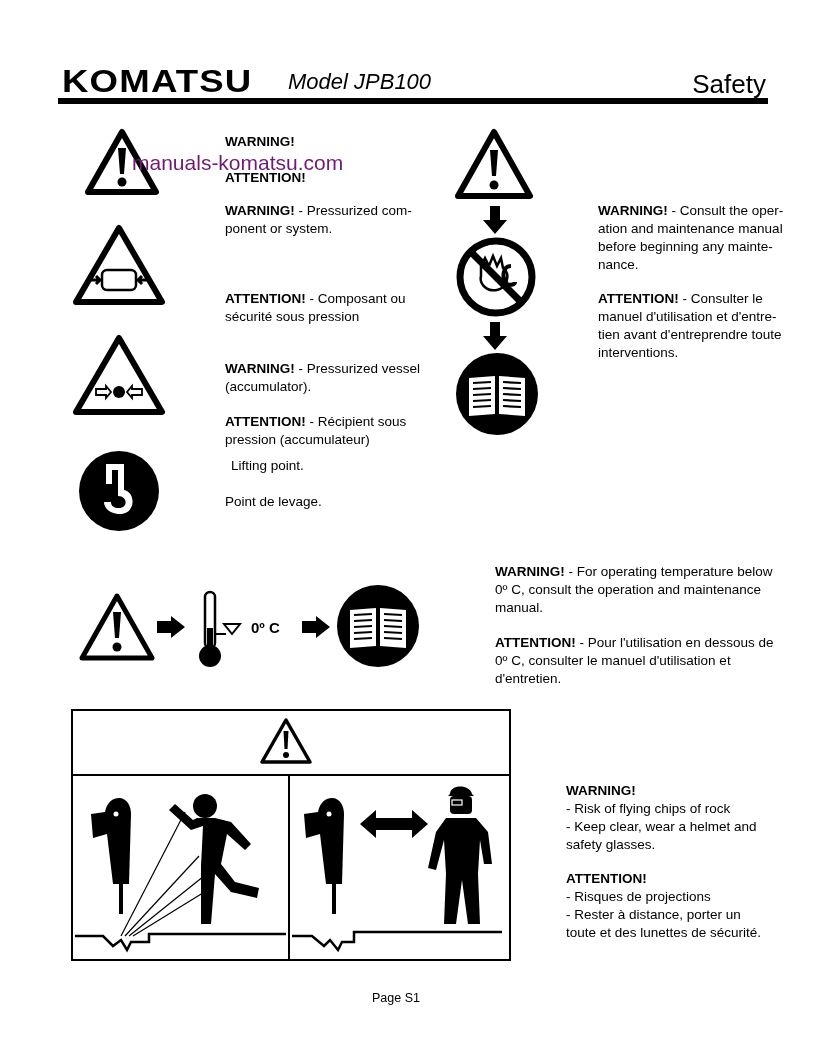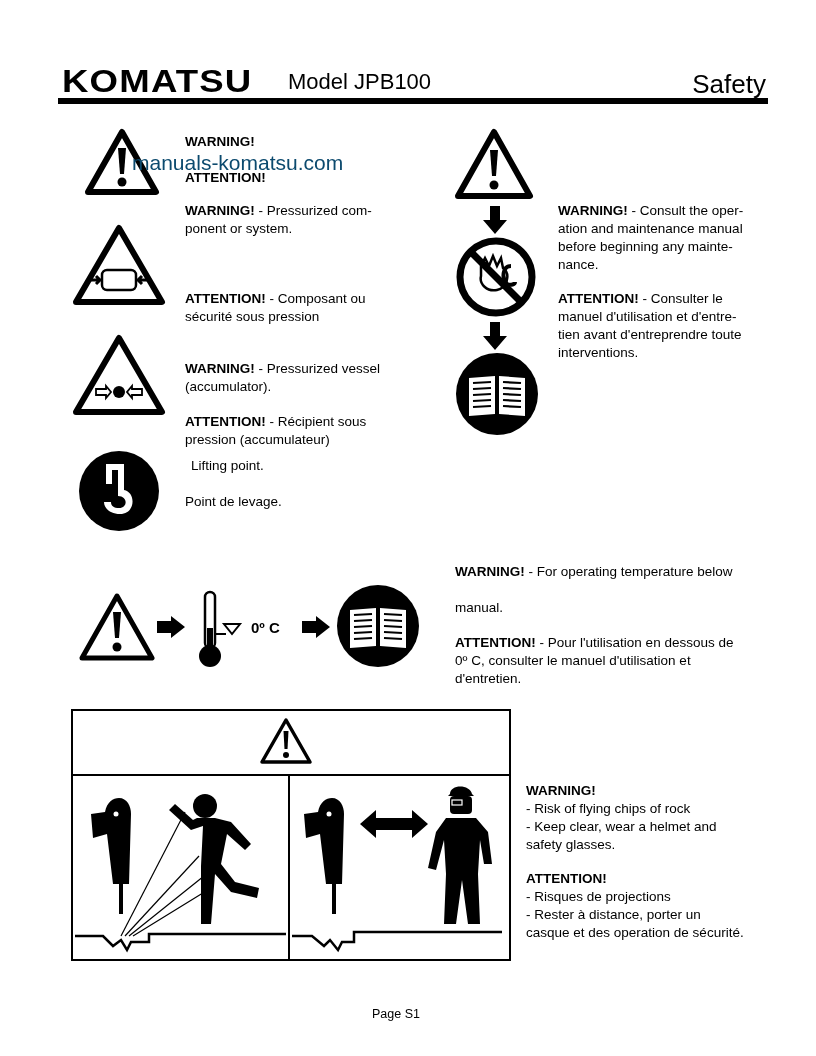--- a/index.html
+++ b/index.html
@@ -1,29 +1,29 @@
 <!DOCTYPE html>
 <html><head>
 <meta charset="utf-8">
 <style>
   html, body { margin:0; padding:0; background:#ffffff; }
   body { width:816px; height:1056px; position:relative; overflow:hidden; font-family:"Liberation Sans", sans-serif; color:#000; }
   .abs { position:absolute; }
   .logo { left:62px; top:66px; font-family:"Liberation Sans", sans-serif; font-weight:900; font-size:31px; letter-spacing:1px; transform:scaleX(1.18); transform-origin:left top; line-height:1; }
-  .model { left:288px; top:71px; font-size:22px; line-height:1; }
+  .model { left:288px; top:71px; font-size:22px; line-height:1;font-style:italic; }
   .section { right:50px; top:71px; font-size:26px; line-height:1; }
   .rule { left:58px; top:98px; width:710px; height:6px; background:#000; }
-  .txt { font-size:13.5px; line-height:18px; }
+  .txt { font-size:13.5px; line-height:18px;margin-left:40px; }
   .txt b { font-weight:bold; }
-  .watermark { left:132px; top:152px; font-size:21px; color:#0c4a6e; line-height:1; }
+  .watermark { left:132px; top:152px; font-size:21px; color:#701a75; line-height:1; }
   .icon { position:absolute; }
   .frame { left:71px; top:709px; width:440px; height:252px; border:2px solid #000; box-sizing:border-box; }
   .frame-top { position:absolute; left:0; top:0; right:0; height:63px; border-bottom:2px solid #000; }
   .frame-div { position:absolute; left:215px; top:63px; bottom:0; width:2px; background:#000; }
-  .page-num { left:372px; top:991px; font-size:12.5px;margin-top:16px; }
+  .page-num { left:372px; top:991px; font-size:12.5px; }
 </style>
 </head>
 <body>
 
 <div class="abs logo">KOMATSU</div>
 <div class="abs model">Model JPB100</div>
 <div class="abs section">Safety</div>
 <div class="abs rule"></div>
 
 <svg class="icon" style="left:84px;top:128px" width="76" height="68" viewBox="0 0 76 68">
@@ -151,21 +151,21 @@
       <line x1="18" y1="55" x2="36" y2="54"></line>
     <line x1="48" y1="30" x2="66" y2="31"></line>
       <line x1="48" y1="36" x2="66" y2="37"></line>
       <line x1="48" y1="42" x2="66" y2="43"></line>
       <line x1="48" y1="48" x2="66" y2="49"></line>
       <line x1="48" y1="54" x2="66" y2="55"></line>
   </g>
 </svg>
 <div class="abs txt" style="left:455px;top:563px;width:320px">
   <b>WARNING!</b><span> - For operating temperature below</span><br>
-  <br>
+  <span>0º C, consult the operation and maintenance</span><br>
   <span>manual.</span>
 </div>
 <div class="abs txt" style="left:455px;top:634px;width:320px">
   <b>ATTENTION!</b><span> - Pour l'utilisation en dessous de</span><br>
   <span>0º C, consulter le manuel d'utilisation et</span><br>
   <span>d'entretien.</span>
 </div>
 
 <div class="abs frame">
   <div class="frame-top">
@@ -206,16 +206,16 @@
 <div class="abs txt" style="left:526px;top:782px;width:260px">
   <b>WARNING!</b><br>
   <span>- Risk of flying chips of rock</span><br>
   <span>- Keep clear, wear a helmet and</span><br>
   <span>safety glasses.</span>
 </div>
 <div class="abs txt" style="left:526px;top:870px;width:260px">
   <b>ATTENTION!</b><br>
   <span>- Risques de projections</span><br>
   <span>- Rester à distance, porter un</span><br>
-  <span>casque et des operation de sécurité.</span>
+  <span>toute et des lunettes de sécurité.</span>
 </div>
 
 <div class="abs page-num">Page S1</div>
 
 </body></html>

